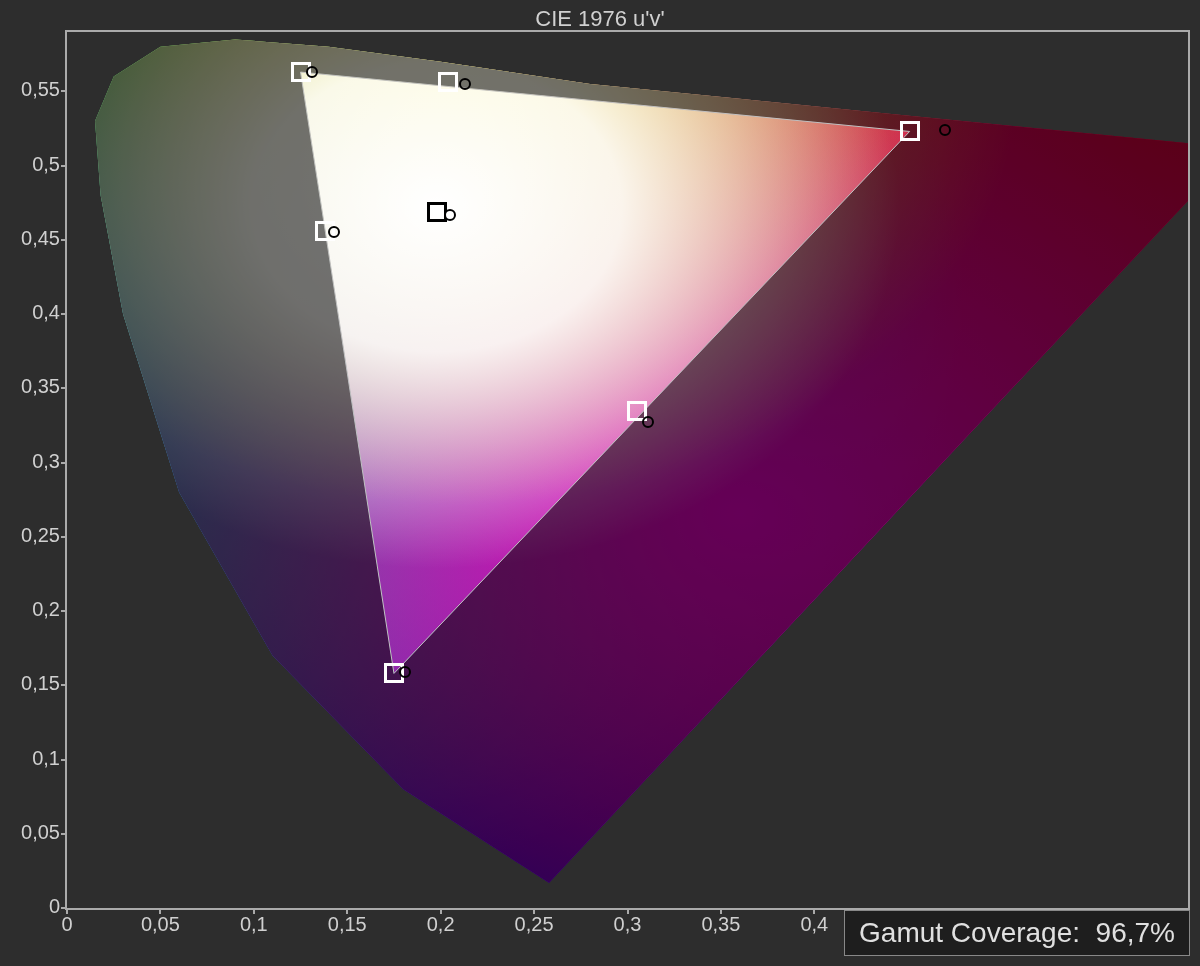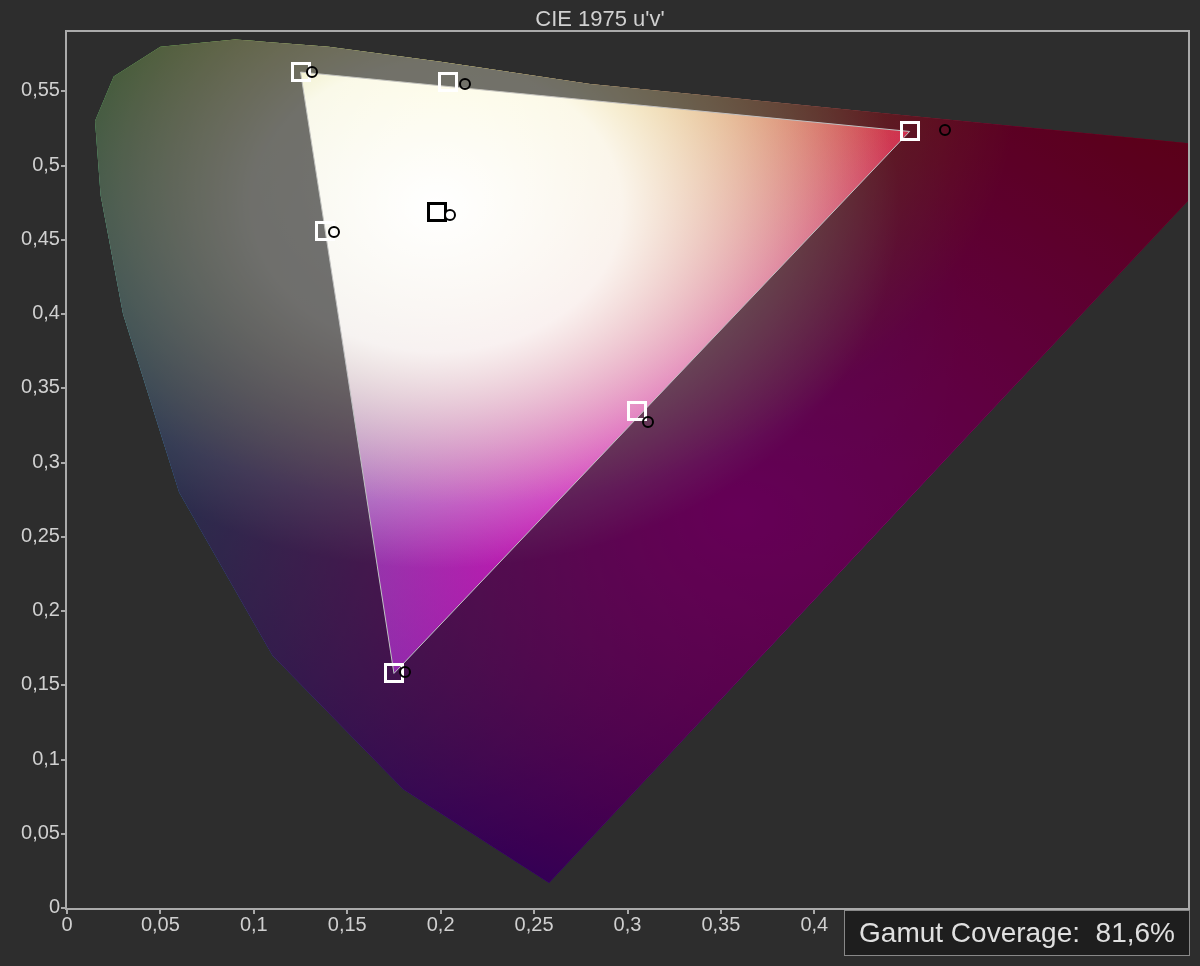--- a/index.html
+++ b/index.html
@@ -16,21 +16,21 @@
 .marker-square{position:absolute;width:20px;height:20px;border:3px solid #fff;box-sizing:border-box;transform:translate(-50%,-50%)}
 .marker-square.black-border{border-color:#000}
 .marker-circle{position:absolute;width:12px;height:12px;border:2px solid #000;border-radius:50%;box-sizing:border-box;transform:translate(-50%,-50%)}
 .marker-circle.white-fill{background:#fff}
 svg.diagram{position:absolute;left:0;top:0}
 </style>
 </head>
 <body>
 
 <div class="chart-container">
-  <div class="title">CIE 1975 u'v'</div>
+  <div class="title">CIE 1976 u'v'</div>
 
   <div class="plot-area">
     <svg class="diagram" width="1121" height="876" viewBox="0 0 1121 876">
       <defs>
         <clipPath id="locus">
             <path id="locusPath" d="M482.03000000000003,850.7593220338983 L336.3,757.2203389830509 L205.51666666666668,623.593220338983 L112.10000000000001,460.2711864406779 L56.050000000000004,282.10169491525414 L33.629999999999995,163.322033898305 L28.025000000000002,89.0847457627118 L46.708333333333336,44.542372881355845 L93.41666666666667,14.847457627118729 L168.15,7.423728813559251 L261.5666666666667,14.847457627118729 L373.6666666666667,29.694915254237344 L523.1333333333334,51.966101694915096 L672.6,66.81355932203383 L822.0666666666667,81.66101694915244 L971.5333333333334,96.50847457627117 L1121,111.35593220338978 L1167.7083333333335,118.77966101694915 Z"></path>
           </clipPath>
         <radialGradient id="gWhite" cx="0.33" cy="0.20" r="0.75">
           <stop offset="0" stop-color="#ffffff"></stop>
           <stop offset="0.22" stop-color="#ffffff" stop-opacity="0.9"></stop>
@@ -139,21 +139,21 @@
       <div class="tick-mark-x" style="left: 746.333px;"></div>
       <div class="tick tick-x" style="left: 840.75px; position: absolute;">0,45</div>
       <div class="tick-mark-x" style="left: 839.75px;"></div>
       <div class="tick tick-x" style="left: 934.167px; position: absolute;">0,5</div>
       <div class="tick-mark-x" style="left: 933.167px;"></div>
       <div class="tick tick-x" style="left: 1027.58px; position: absolute;">0,55</div>
       <div class="tick-mark-x" style="left: 1026.58px;"></div>
     </div>
 
   <div class="gamut-box">
-    <span>Gamut Coverage:</span>&nbsp;&nbsp;<b>81,6%</b>
+    <span>Gamut Coverage:</span>&nbsp;&nbsp;<b>96,7%</b>
   </div>
 <div class="tick tick-y" style="top: 906px; right: 1140px; position: absolute;">0</div>
     <div class="tick tick-y" style="top: 831.763px; right: 1140px; position: absolute;">0,05</div>
     <div class="tick tick-y" style="top: 757.525px; right: 1140px; position: absolute;">0,1</div>
     <div class="tick tick-y" style="top: 683.288px; right: 1140px; position: absolute;">0,15</div>
     <div class="tick tick-y" style="top: 609.051px; right: 1140px; position: absolute;">0,2</div>
     <div class="tick tick-y" style="top: 534.814px; right: 1140px; position: absolute;">0,25</div>
     <div class="tick tick-y" style="top: 460.576px; right: 1140px; position: absolute;">0,3</div>
     <div class="tick tick-y" style="top: 386.339px; right: 1140px; position: absolute;">0,35</div>
     <div class="tick tick-y" style="top: 312.102px; right: 1140px; position: absolute;">0,4</div>

